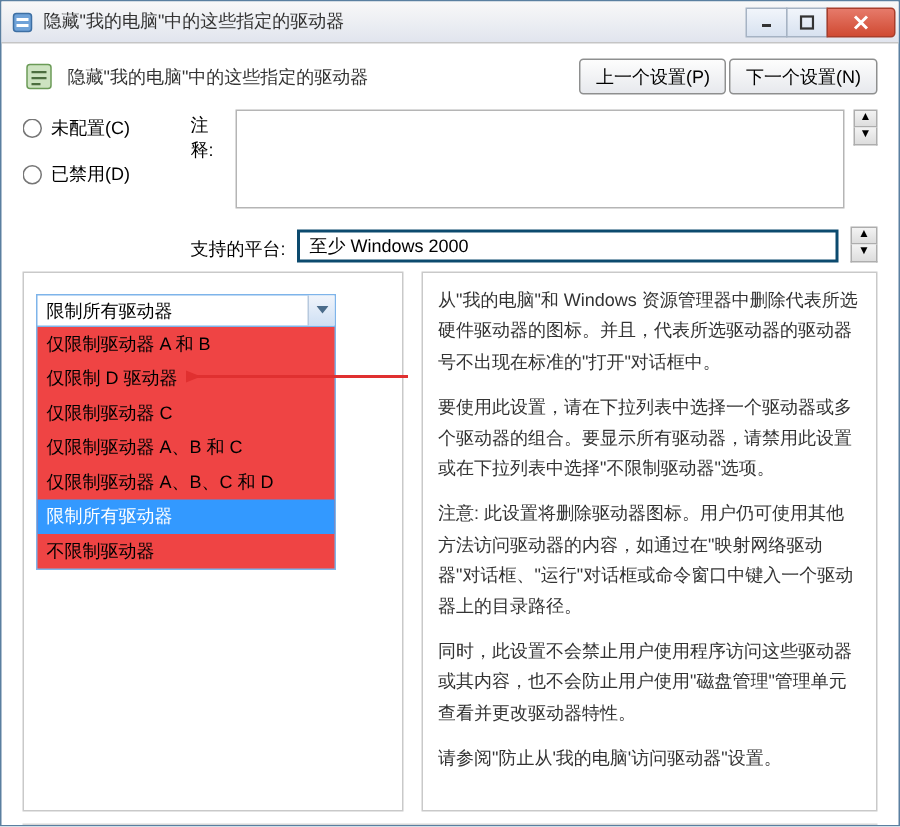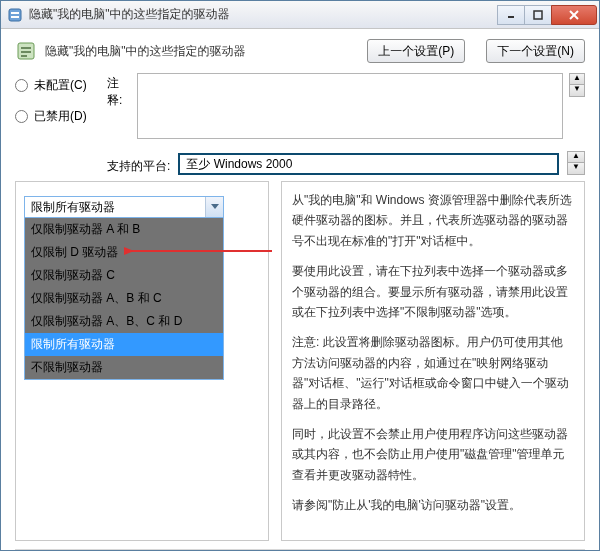--- a/index.html
+++ b/index.html
@@ -10,44 +10,44 @@
 .titlebar .title { flex: 1; color: #333; }
 .winbtns { display: flex; height: 20px; margin-right: 2px; }
 .winbtn { width: 28px; height: 20px; border: 1px solid #a6b3c4; background: linear-gradient(to bottom,#f1f5fb,#d8e2f0); margin-left: -1px; display:flex; align-items:center; justify-content:center; cursor:pointer; }
 .winbtn.min, .winbtn.max { border-top-left-radius:0; }
 .winbtn.close { background: linear-gradient(to bottom,#e67a6a,#d04a32); border-color:#a83d2a; width:46px; border-top-right-radius:3px; border-bottom-right-radius:3px;}
 .winbtn svg { pointer-events:none; }
 .content { flex:1; padding: 10px 14px 8px 14px; display:flex; flex-direction:column; }
 .header-row { display:flex; align-items:center; gap:8px; margin-bottom:10px; }
 .header-row .hicon { width:22px; height:22px; }
 .header-row .htxt { flex:1; color:#333; }
-.hbuttons { display:flex; gap:21px; }
+.hbuttons { display:flex; gap:2px; }
 .btn { min-width:96px; height:24px; padding:0 10px; border:1px solid #8e8f8f; background:linear-gradient(to bottom,#fdfdfd,#e7e9ed); border-radius:3px; cursor:pointer; display:inline-flex; align-items:center; justify-content:center; }
 .radios { display:flex; flex-direction:column; gap:14px; padding-top:4px; }
 .radio-row { display:flex; align-items:center; gap:6px; }
 .radio-row input { margin:0; }
-.form-layout { display:flex; gap:0; margin-bottom:6px;}
+.form-layout { display:flex; gap:20px; margin-bottom:6px;}
 .form-left { width:92px; }
 .form-right { flex:1; }
 .comment-box { width:100%; height:66px; border:1px solid #b5b5b5; background:#fff; resize:none; padding:4px; }
 .platform-row { display:flex; align-items:flex-end; gap:8px; margin-top:12px; }
 .platform-field { flex:1; height:22px; border:2px solid #0c4a6e; background:#fff; display:flex; align-items:center; padding:0 6px; }
 .updown { width:18px; display:flex; flex-direction:column; }
 .upbtn,.downbtn { height:12px; border:1px solid #adadad; background:linear-gradient(#f3f3f3,#dddddd); font-size:8px; line-height:8px; text-align:center; cursor:pointer; }
 .downbtn { border-top:none; }
 .labels-row { display:flex; margin-top:18px; margin-bottom:6px; }
 .labels-row .lab-opt { width:256px; }
 .lower { flex:1; display:flex; gap:12px; }
 .opt-panel { width:254px; border:1px solid #c9c9c9; padding:8px 8px; position:relative; }
 .help-panel { flex:1; border:1px solid #c9c9c9; padding:8px 10px; overflow:auto; line-height:1.7; color:#333;}
 .help-panel p { margin-bottom:10px; }
 .combo { position:relative; width:200px; margin-top:6px; }
 .combo-display { height:22px; border:1px solid #7eb4ea; background:#fff; display:flex; align-items:center; padding:0 20px 0 6px; cursor:pointer; }
 .combo-arrow { position:absolute; right:1px; top:1px; width:18px; height:20px; background:linear-gradient(#f0f4fb,#cfe0f4); border-left:1px solid #b7c9de; display:flex; align-items:center; justify-content:center; }
-.dropdown { position:absolute; top:22px; left:0; width:200px; border:1px solid #7eb4ea; border-top:none; background:#737373; z-index:5; }
+.dropdown { position:absolute; top:22px; left:0; width:200px; border:1px solid #7eb4ea; border-top:none; background:#ef4444; z-index:5; }
 .dd-item { padding:3px 6px; cursor:pointer; }
 .dd-item.selected { background:#3399ff; color:#fff; }
 .arrow-svg { position:absolute; top:62px; left:108px; z-index:6; pointer-events:none; }
 .sep { height:1px; background:#d8d8d8; margin:0 14px;}
 </style>
 </head>
 <body>
 
 <div class="window">
   <div class="titlebar">

